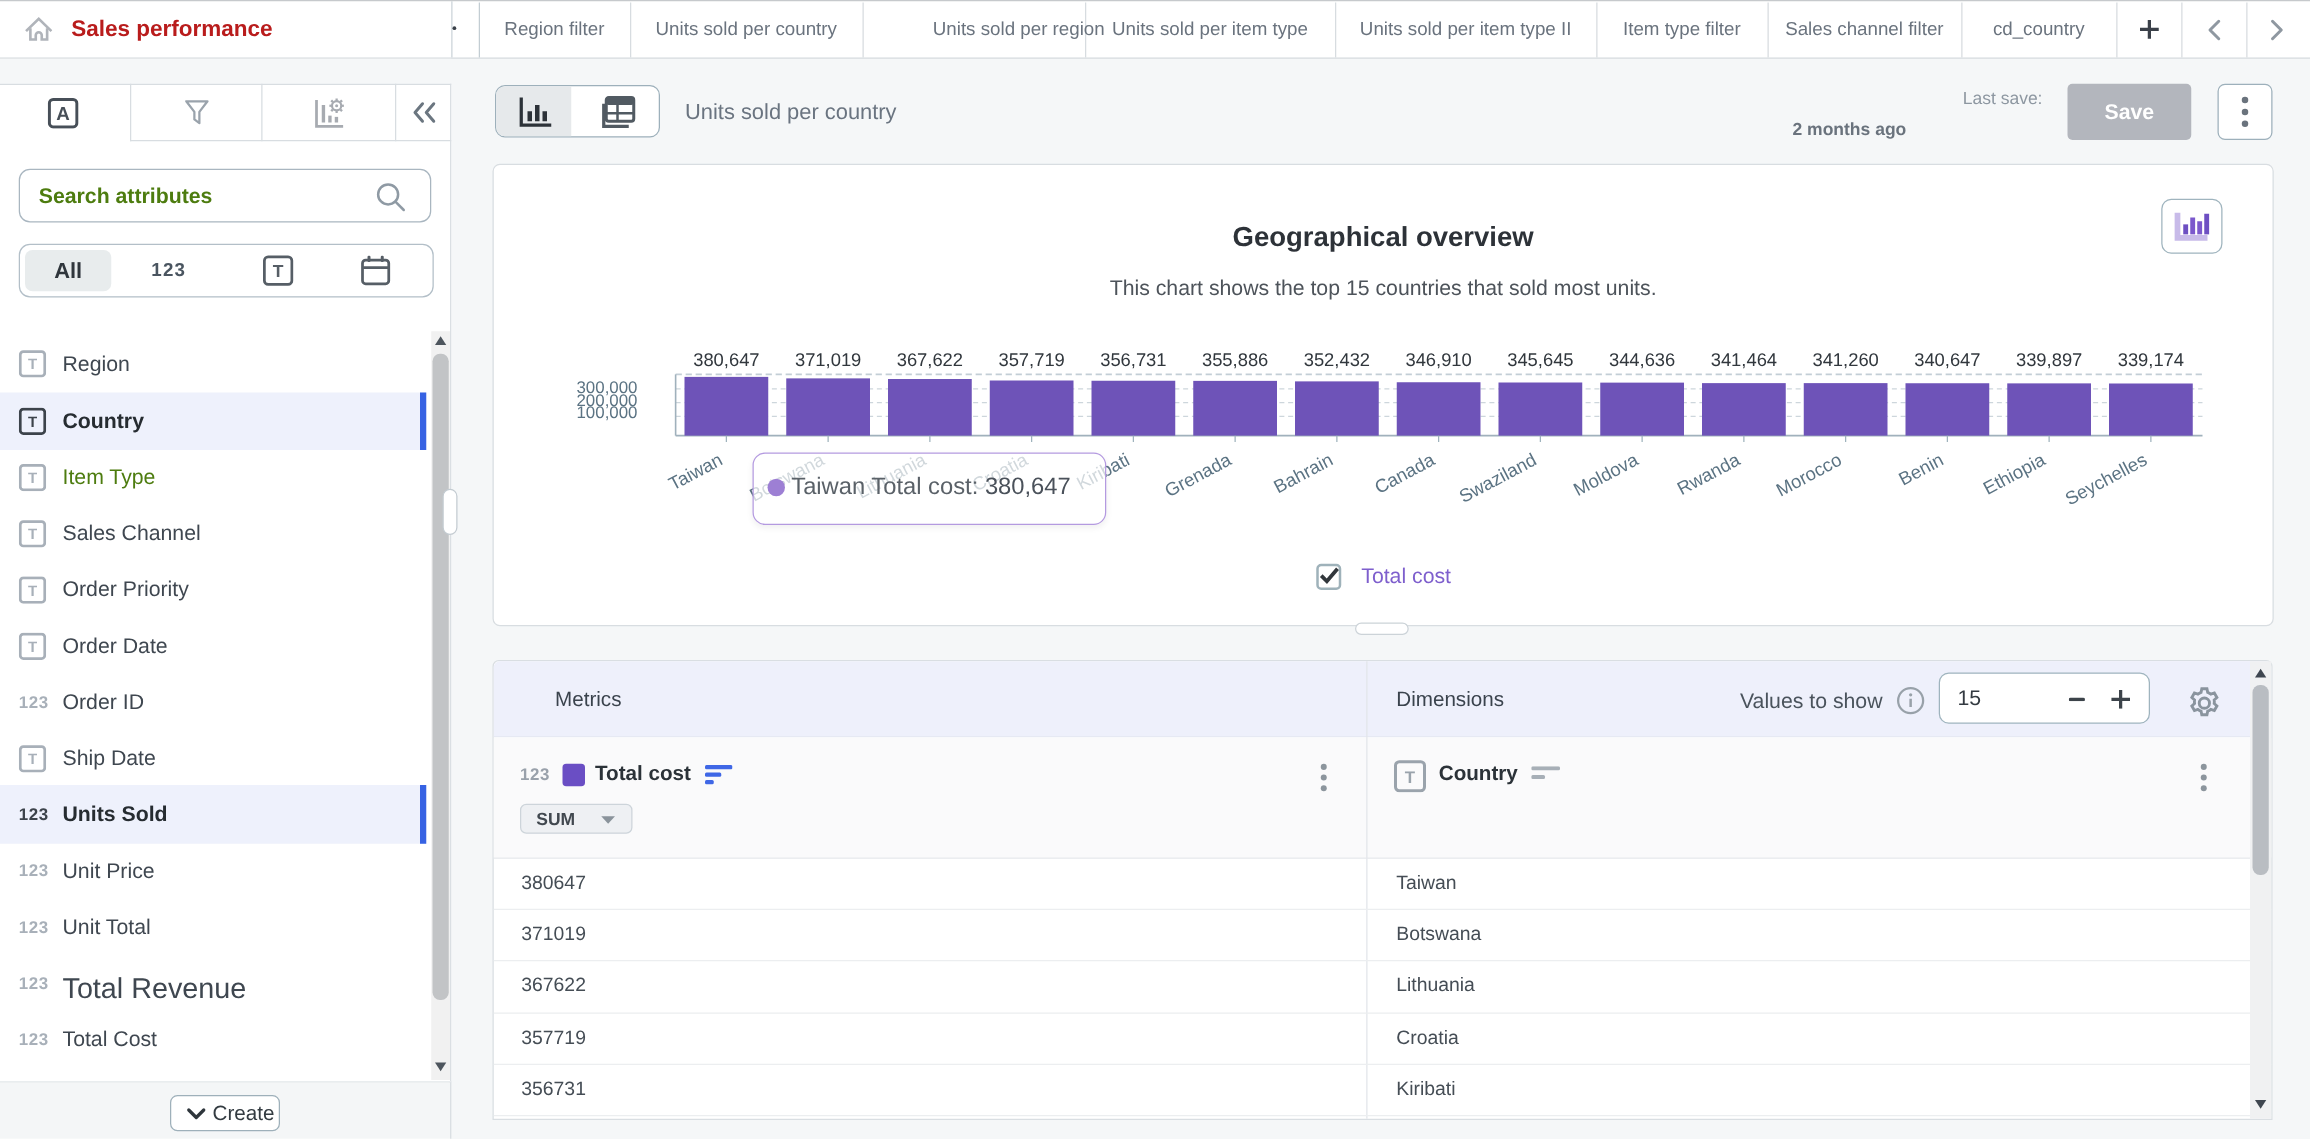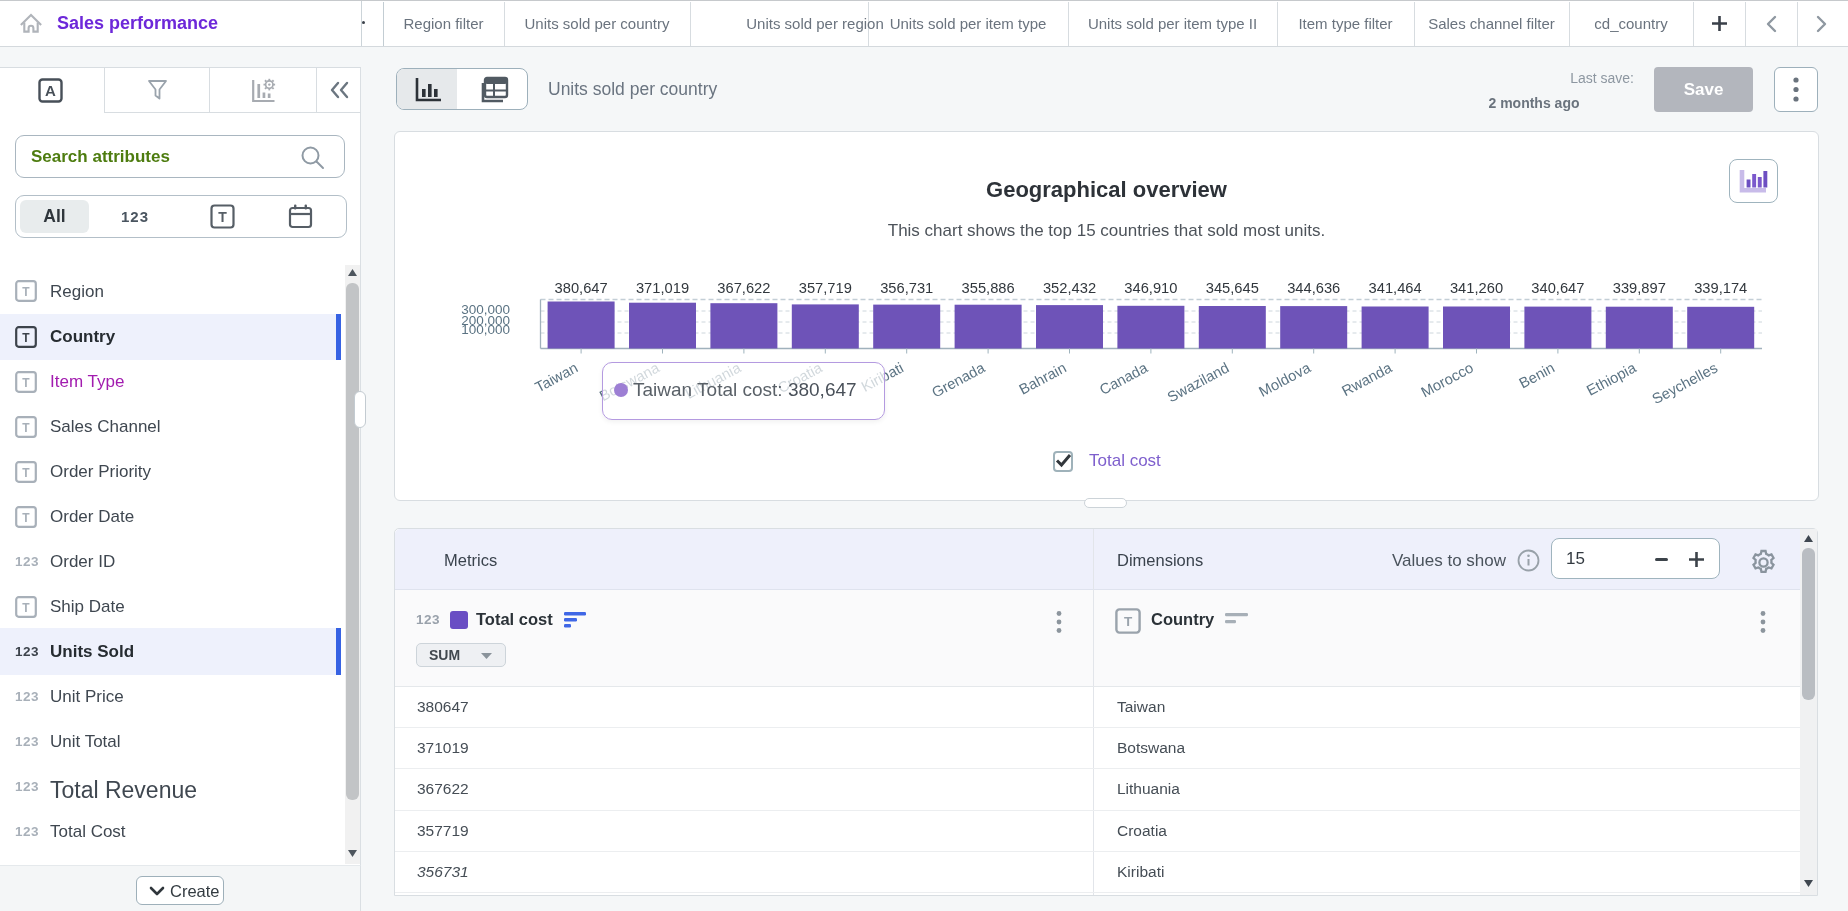--- a/index.html
+++ b/index.html
@@ -8,21 +8,21 @@
   .abs { position:absolute; }
 </style>
 </head>
 <body>
 
 <div class="abs" style="left:0;top:0;width:1848px;height:47px;background:#fff;border-top:1px solid #c6c9cc;border-bottom:1px solid #d4d9dd;"></div>
 <svg class="abs" style="left:20px;top:13px;" width="22" height="20" viewBox="0 0 22 20">
   <path d="M1.6 11.2 L11 2 L20.4 11.2" fill="none" stroke="#b0b4ba" stroke-width="2.1" stroke-linecap="square"></path>
   <path d="M4.3 9.5 L4.3 18.6 L8.6 18.6 L8.6 15.2 A2.4 2.4 0 0 1 13.4 15.2 L13.4 18.6 L17.7 18.6 L17.7 9.5" fill="none" stroke="#b0b4ba" stroke-width="2.1"></path>
 </svg>
-<div class="abs" style="left:57px;top:13px;font-size:18px;font-weight:600;color:#6d28d9;">Sales performance</div>
+<div class="abs" style="left:57px;top:13px;font-size:18px;font-weight:600;color:#b91c1c;">Sales performance</div>
 
 <div class="abs" style="left:361px;top:1px;width:1px;height:45px;background:#ccd4d9;"></div>
 <div class="abs" style="left:383px;top:2px;width:1px;height:44px;background:#c3cdd3;"></div>
 <div class="abs" style="left:362px;top:21px;width:3px;height:3px;background:#3a4049;border-radius:50%;"></div>
 <div class="abs" style="left:504px;top:2px;width:1px;height:44px;background:#d7dce0;"></div>
 <div class="abs" style="left:690px;top:2px;width:1px;height:44px;background:#d7dce0;"></div>
 <div class="abs" style="left:868px;top:2px;width:1px;height:44px;background:#d7dce0;"></div>
 <div class="abs" style="left:1068px;top:2px;width:1px;height:44px;background:#d7dce0;"></div>
 <div class="abs" style="left:1277px;top:2px;width:1px;height:44px;background:#d7dce0;"></div>
 <div class="abs" style="left:1414px;top:2px;width:1px;height:44px;background:#d7dce0;"></div>
@@ -119,21 +119,21 @@
 <div class="abs" style="left:336px;top:313.5px;width:5px;height:46.5px;background:#3662e3;"></div>
 <svg class="abs" style="left:15px;top:325.8px;" width="22" height="22" viewBox="0 0 22 22">
     <rect x="1.2" y="1.2" width="19.6" height="19.6" rx="2.5" fill="none" stroke="#3c434b" stroke-width="2.2"></rect>
     <text x="11" y="15.5" text-anchor="middle" font-size="12" font-weight="700" fill="#3c434b" font-family="Liberation Sans">T</text>
   </svg>
 <div class="abs" style="left:50px;top:327.3px;font-size:17px;font-weight:700;color:#262c31;">Country</div>
 <svg class="abs" style="left:15px;top:370.8px;" width="22" height="22" viewBox="0 0 22 22">
     <rect x="1.2" y="1.2" width="19.6" height="19.6" rx="2.5" fill="none" stroke="#a8b0b9" stroke-width="2.2"></rect>
     <text x="11" y="15.5" text-anchor="middle" font-size="12" font-weight="700" fill="#a8b0b9" font-family="Liberation Sans">T</text>
   </svg>
-<div class="abs" style="left:50px;top:372.3px;font-size:17px;font-weight:400;color:#a21caf;">Item Type</div>
+<div class="abs" style="left:50px;top:372.3px;font-size:17px;font-weight:400;color:#4d7c0f;">Item Type</div>
 <svg class="abs" style="left:15px;top:415.8px;" width="22" height="22" viewBox="0 0 22 22">
     <rect x="1.2" y="1.2" width="19.6" height="19.6" rx="2.5" fill="none" stroke="#a8b0b9" stroke-width="2.2"></rect>
     <text x="11" y="15.5" text-anchor="middle" font-size="12" font-weight="700" fill="#a8b0b9" font-family="Liberation Sans">T</text>
   </svg>
 <div class="abs" style="left:50px;top:417.3px;font-size:17px;font-weight:400;color:#3f4750;">Sales Channel</div>
 <svg class="abs" style="left:15px;top:460.5px;" width="22" height="22" viewBox="0 0 22 22">
     <rect x="1.2" y="1.2" width="19.6" height="19.6" rx="2.5" fill="none" stroke="#a8b0b9" stroke-width="2.2"></rect>
     <text x="11" y="15.5" text-anchor="middle" font-size="12" font-weight="700" fill="#a8b0b9" font-family="Liberation Sans">T</text>
   </svg>
 <div class="abs" style="left:50px;top:462.0px;font-size:17px;font-weight:400;color:#3f4750;">Order Priority</div>
@@ -191,21 +191,21 @@
 <svg class="abs" style="left:479px;top:76px;" width="30" height="28" viewBox="0 0 30 28">
   <rect x="6" y="2" width="22" height="19" rx="2" fill="none" stroke="#515a62" stroke-width="2.4"></rect>
   <rect x="6" y="2" width="22" height="6" rx="2" fill="#515a62"></rect>
   <line x1="6" y1="14.5" x2="28" y2="14.5" stroke="#515a62" stroke-width="2"></line>
   <line x1="15" y1="8" x2="15" y2="21" stroke="#515a62" stroke-width="2"></line>
   <path d="M4 7 L4 25 L24 25" fill="none" stroke="#515a62" stroke-width="2.6"></path>
 </svg>
 <div class="abs" style="left:548px;top:79px;font-size:17.5px;color:#6a7480;">Units sold per country</div>
 
 <div class="abs" style="left:1434px;top:70px;width:200px;text-align:right;font-size:14px;color:#8d97a1;">Last save:</div>
-<div class="abs" style="left:1434px;top:95px;width:200px;text-align:center;font-size:14px;font-weight:700;color:#6a737d;">2 months ago</div>
+<div class="abs" style="left:1434px;top:95px;width:200px;text-align:left;font-size:14px;font-weight:700;color:#6a737d;">2 months ago</div>
 <div class="abs" style="left:1654px;top:67px;width:99px;height:45px;background:#b3b6bd;border-radius:4px;text-align:center;line-height:45px;font-size:17px;font-weight:700;color:#fff;">Save</div>
 <div class="abs" style="left:1774px;top:67px;width:44px;height:45px;background:#fff;border:1px solid #9db0bb;border-radius:6px;"></div>
 <svg class="abs" style="left:1791px;top:76px;" width="10" height="28" viewBox="0 0 10 28">
   <circle cx="5" cy="4" r="2.6" fill="#6a737d"></circle>
     <circle cx="5" cy="13.5" r="2.6" fill="#6a737d"></circle>
     <circle cx="5" cy="23" r="2.6" fill="#6a737d"></circle>
 </svg>
 
 <div class="abs" style="left:394px;top:131px;width:1425px;height:370px;background:#fff;border:1px solid #d8dde1;border-radius:6px;"></div>
 <div class="abs" style="left:394px;top:177px;width:1425px;text-align:center;font-size:22px;font-weight:700;color:#2d3238;">Geographical overview</div>
@@ -366,21 +366,21 @@
 <div class="abs" style="left:395px;top:726.7px;width:1422px;height:1px;background:#eceef0;"></div>
 <div class="abs" style="left:417px;top:738.9px;font-size:15.5px;color:#454d55;">371019</div>
 <div class="abs" style="left:1117px;top:738.9px;font-size:15.5px;color:#454d55;">Botswana</div>
 <div class="abs" style="left:395px;top:768.1px;width:1422px;height:1px;background:#eceef0;"></div>
 <div class="abs" style="left:417px;top:780.3px;font-size:15.5px;color:#454d55;">367622</div>
 <div class="abs" style="left:1117px;top:780.3px;font-size:15.5px;color:#454d55;">Lithuania</div>
 <div class="abs" style="left:395px;top:809.5px;width:1422px;height:1px;background:#eceef0;"></div>
 <div class="abs" style="left:417px;top:821.7px;font-size:15.5px;color:#454d55;">357719</div>
 <div class="abs" style="left:1117px;top:821.7px;font-size:15.5px;color:#454d55;">Croatia</div>
 <div class="abs" style="left:395px;top:850.9px;width:1422px;height:1px;background:#eceef0;"></div>
-<div class="abs" style="left:417px;top:863.1px;font-size:15.5px;color:#454d55;font-style:italic;">356731</div>
+<div class="abs" style="left:417px;top:863.1px;font-size:15.5px;color:#454d55;">356731</div>
 <div class="abs" style="left:1117px;top:863.1px;font-size:15.5px;color:#454d55;">Kiribati</div>
 <div class="abs" style="left:395px;top:892.3px;width:1422px;height:1px;background:#eceef0;"></div>
 <div class="abs" style="left:1800px;top:529px;width:17px;height:366px;background:#f0f1f2;"></div>
 <svg class="abs" style="left:1803px;top:534px;" width="11" height="9" viewBox="0 0 11 9">
     <path d="M5.5 1 L10 8 L1 8 Z" fill="#3f4750"></path>
   </svg>
 <div class="abs" style="left:1802px;top:548px;width:13px;height:152px;background:#b9bdc2;border-radius:6px;"></div>
 <svg class="abs" style="left:1803px;top:879px;" width="11" height="9" viewBox="0 0 11 9">
     <path d="M5.5 8 L10 1 L1 1 Z" fill="#3f4750"></path>
   </svg>

